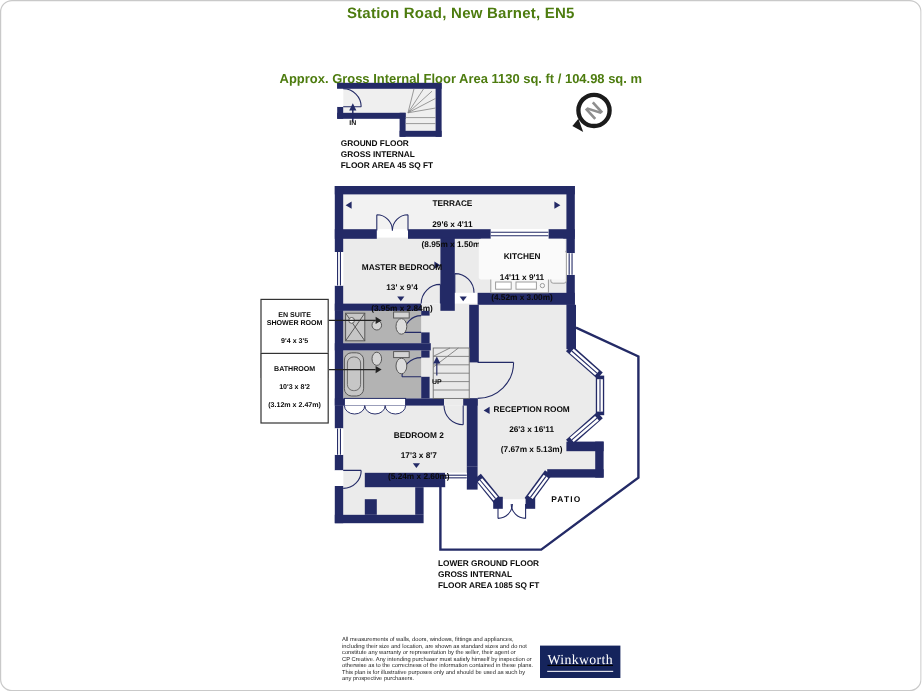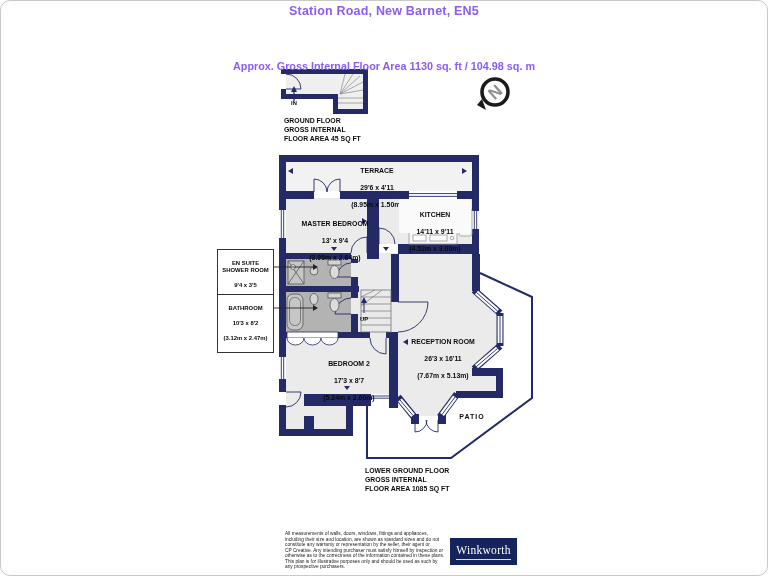--- a/index.html
+++ b/index.html
@@ -1,36 +1,36 @@
 <!DOCTYPE html>
 <html><head>
 <meta charset="utf-8">
 <style>
   html,body{margin:0;padding:0;background:#fff;}
   .page{position:relative;width:768px;height:576px;box-sizing:border-box;
         border:1px solid #c9c9c9;border-radius:10px;overflow:hidden;
         font-family:"Liberation Sans",sans-serif;background:#fff;}
   svg{position:absolute;left:0;top:0;}
   .abs{position:absolute;}
-  .hdr{width:100%;text-align:center;font-weight:bold;color:#8b5cf6;}
+  .hdr{width:100%;text-align:center;font-weight:bold;color:#4d7c0f;}
   .hdr-title{top:3px;font-size:12.5px;letter-spacing:.2px;}
   .hdr-sub{top:19px;font-size:10.8px;margin-top:40px;}
   .rlabel{position:absolute;text-align:center;font-weight:bold;color:#0a0a0a;
           font-size:6.9px;line-height:1.25;white-space:pre-line;}
   .boxlabel{position:absolute;text-align:center;font-weight:bold;color:#0a0a0a;
             font-size:5.9px;line-height:1.28;border:1px solid #333;background:#fff;
             padding:2px 1px;white-space:pre-line;box-sizing:border-box;}
   .caption{position:absolute;text-align:left;font-weight:bold;color:#0a0a0a;
            font-size:6.9px;line-height:1.3;white-space:pre-line;}
   .tiny{position:absolute;font-weight:bold;color:#0a0a0a;text-align:center;}
   .kbox{background:#fafafa;border-radius:2px;padding-top:3px;box-sizing:border-box;}
   .disclaimer{position:absolute;left:284px;top:530px;width:165px;font-size:4.8px;
               line-height:1.16;color:#222;white-space:pre-line;}
   .brand{position:absolute;left:449px;top:537px;width:67px;height:27px;
-         background:#15245c;display:flex;flex-direction:column;justify-content:center;}
+         background:#15245c;display:flex;flex-direction:column;justify-content:center;text-decoration:underline;}
   .brand-name{color:#fff;text-align:center;font-family:"Liberation Serif",serif;
               font-size:11.5px;letter-spacing:.3px;}
   .brand-rule{height:1px;background:rgba(255,255,255,.85);margin:3px 6px 0 6px;}
 </style>
 </head>
 <body>
 
 <div class="page">
 
 <svg width="768" height="576" viewBox="0 0 768 576">

